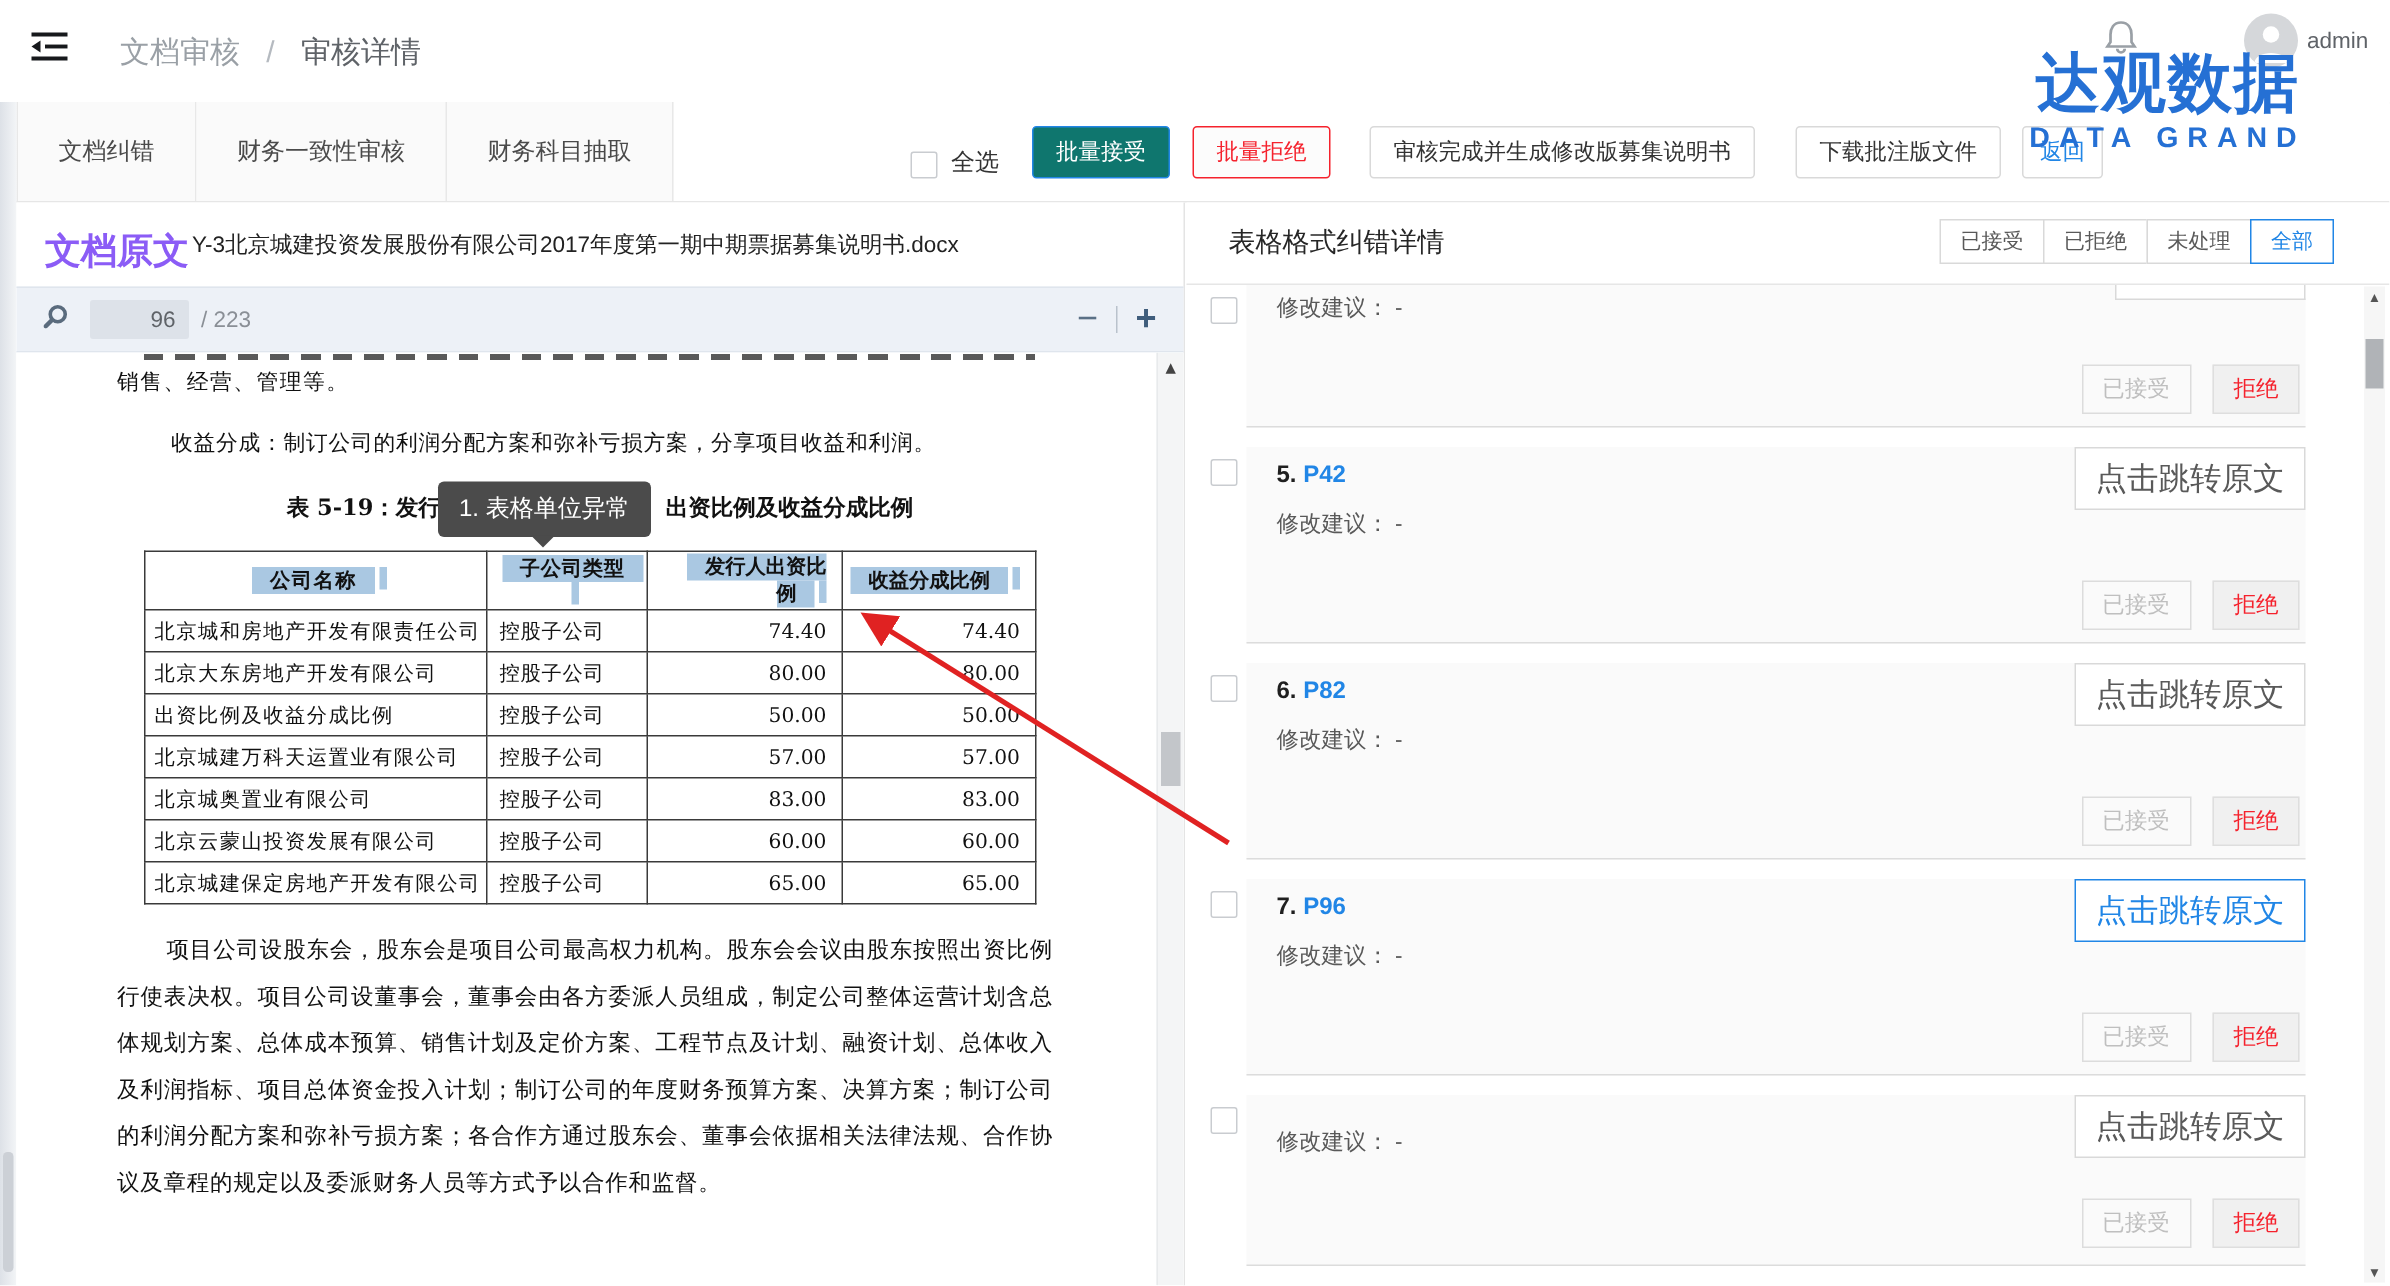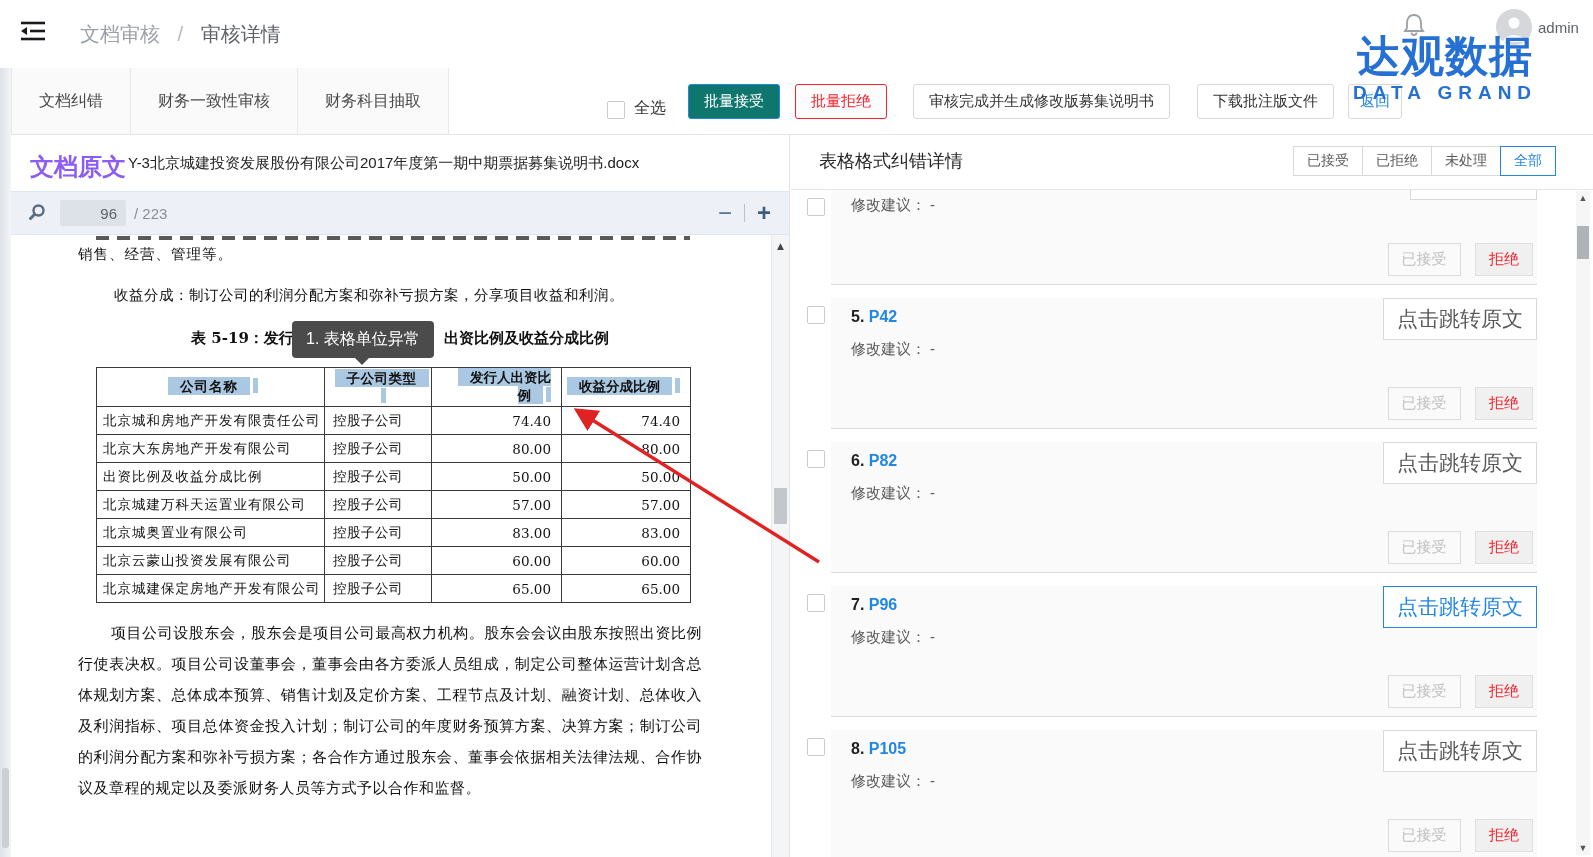--- a/index.html
+++ b/index.html
@@ -347,24 +347,20 @@
           <button class="btn-accepted">已接受</button>
           <button class="btn-reject">拒绝</button>
         </div>
       </div>
     </div>
 
     <div class="item">
       <span class="checkbox"></span>
       <div class="card">
         <button class="jump-btn">点击跳转原文</button>
-        <div class="item-title">
-          <span class="item-num">8.</span>
-          <span class="item-page">P105</span>
-        </div>
         <div class="suggestion">
           <span>修改建议：</span><span class="val">-</span>
         </div>
         <div class="actions">
           <button class="btn-accepted">已接受</button>
           <button class="btn-reject">拒绝</button>
         </div>
       </div>
     </div>
 

